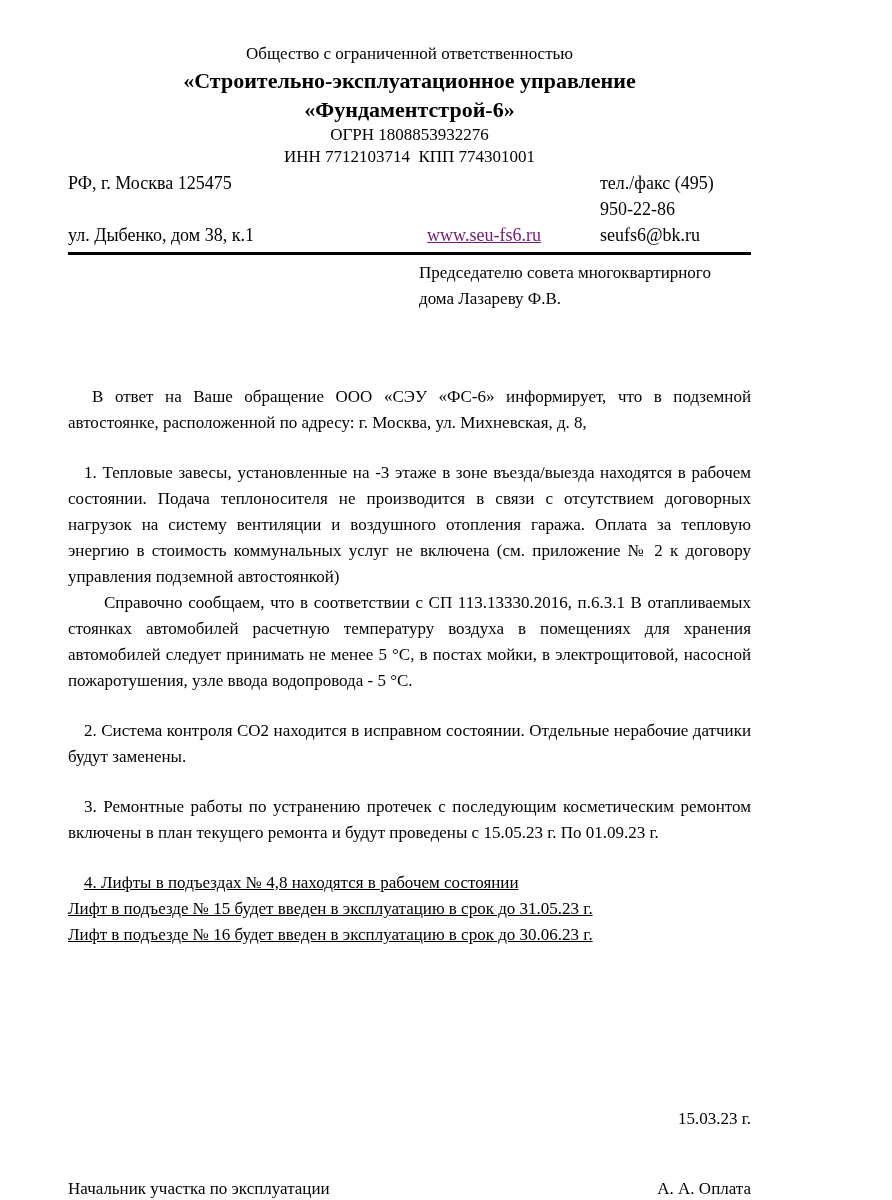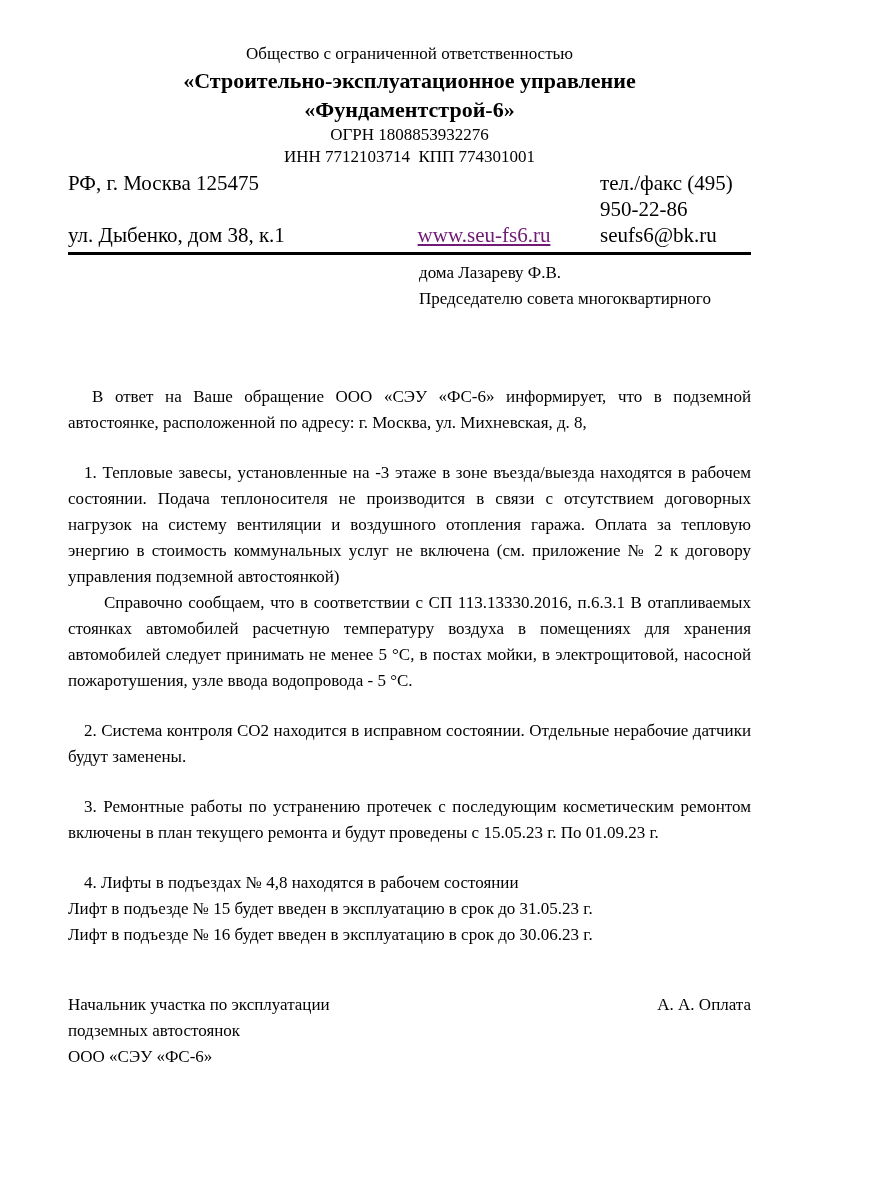--- a/index.html
+++ b/index.html
@@ -35,21 +35,21 @@
   .reg-line {
     font-size: 17px;
     line-height: 22px;
   }
   .pre { white-space: pre-wrap; }
 
   
   .contacts {
     display: grid;
     grid-template-columns: 300px 232px 1fr;
-    font-size: 21px;
+    font-size: 18px;
     line-height: 26px;
     margin-top: 2px;
   }
   .contacts .c-left   { text-align: left; }
   .contacts .c-center { text-align: center; }
   .contacts .c-right  { text-align: left; }
   .weblink {
     color: #701a75;
     text-decoration: underline;
     cursor: pointer;
@@ -80,20 +80,21 @@
   }
   .para + .para.gap { margin-top: 24px; }
   .indent-sm  { text-indent: 16px; }
   .indent-md  { text-indent: 24px; }
   .indent-lg  { text-indent: 36px; }
   .line {
     font-size: 17px;
     line-height: 26px;
     text-align: left;
     margin: 0;
+    text-decoration: underline;
   }
 
   
   .letter-date {
     margin-top: 158px;
     font-size: 17px;
     line-height: 26px;
     text-align: right;
   }
   .signature {
@@ -125,35 +126,36 @@
     <div class="c-center"></div>
     <div class="c-right">тел./факс (495) 950-22-86</div>
     <div class="c-left">ул. Дыбенко, дом 38, к.1</div>
     <div class="c-center"><span class="weblink">www.seu-fs6.ru</span></div>
     <div class="c-right">seufs6@bk.ru</div>
   </div>
 
   <hr class="divider">
 
   <div class="addressee">
+    <div>Председателю совета многоквартирного</div>
     <div>дома Лазареву Ф.В.</div>
-    <div>Председателю совета многоквартирного</div>
   </div>
 
   <div class="body-text">
     <p class="para indent-md">В ответ на Ваше обращение ООО «СЭУ «ФС-6» информирует, что в подземной автостоянке, расположенной по адресу: г. Москва, ул. Михневская, д. 8,</p>
     <p class="para gap indent-sm">1. Тепловые завесы, установленные на -3 этаже в зоне въезда/выезда находятся в рабочем состоянии. Подача теплоносителя не производится в связи с отсутствием договорных нагрузок на систему вентиляции и воздушного отопления гаража. Оплата за тепловую энергию в стоимость коммунальных услуг не включена (см. приложение № 2 к договору управления подземной автостоянкой)</p>
     <p class="para indent-lg">Справочно сообщаем, что в соответствии с СП 113.13330.2016, п.6.3.1 В отапливаемых стоянках автомобилей расчетную температуру воздуха в помещениях для хранения автомобилей следует принимать не менее 5 °С, в постах мойки, в электрощитовой, насосной пожаротушения, узле ввода водопровода - 5 °С.</p>
     <p class="para gap indent-sm">2. Система контроля СО2 находится в исправном состоянии. Отдельные нерабочие датчики будут заменены.</p>
     <p class="para gap indent-sm">3. Ремонтные работы по устранению протечек с последующим косметическим ремонтом включены в план текущего ремонта и будут проведены с 15.05.23 г. По 01.09.23 г.</p>
     <p class="line gap para indent-sm" style="text-align:left;margin-top:24px;">4. Лифты в подъездах № 4,8 находятся в рабочем состоянии</p>
     <p class="line">Лифт в подъезде № 15 будет введен в эксплуатацию в срок до 31.05.23 г.</p>
     <p class="line">Лифт в подъезде № 16 будет введен в эксплуатацию в срок до 30.06.23 г.</p>
   </div>
 
+  <div class="letter-date">15.03.23 г.</div>
 
   <div class="signature">
     <div class="sig-left">
       <div>Начальник участка по эксплуатации</div>
       <div>подземных автостоянок</div>
       <div>ООО «СЭУ «ФС-6»</div>
     </div>
     <div class="sig-right">А. А. Оплата</div>
   </div>
 

